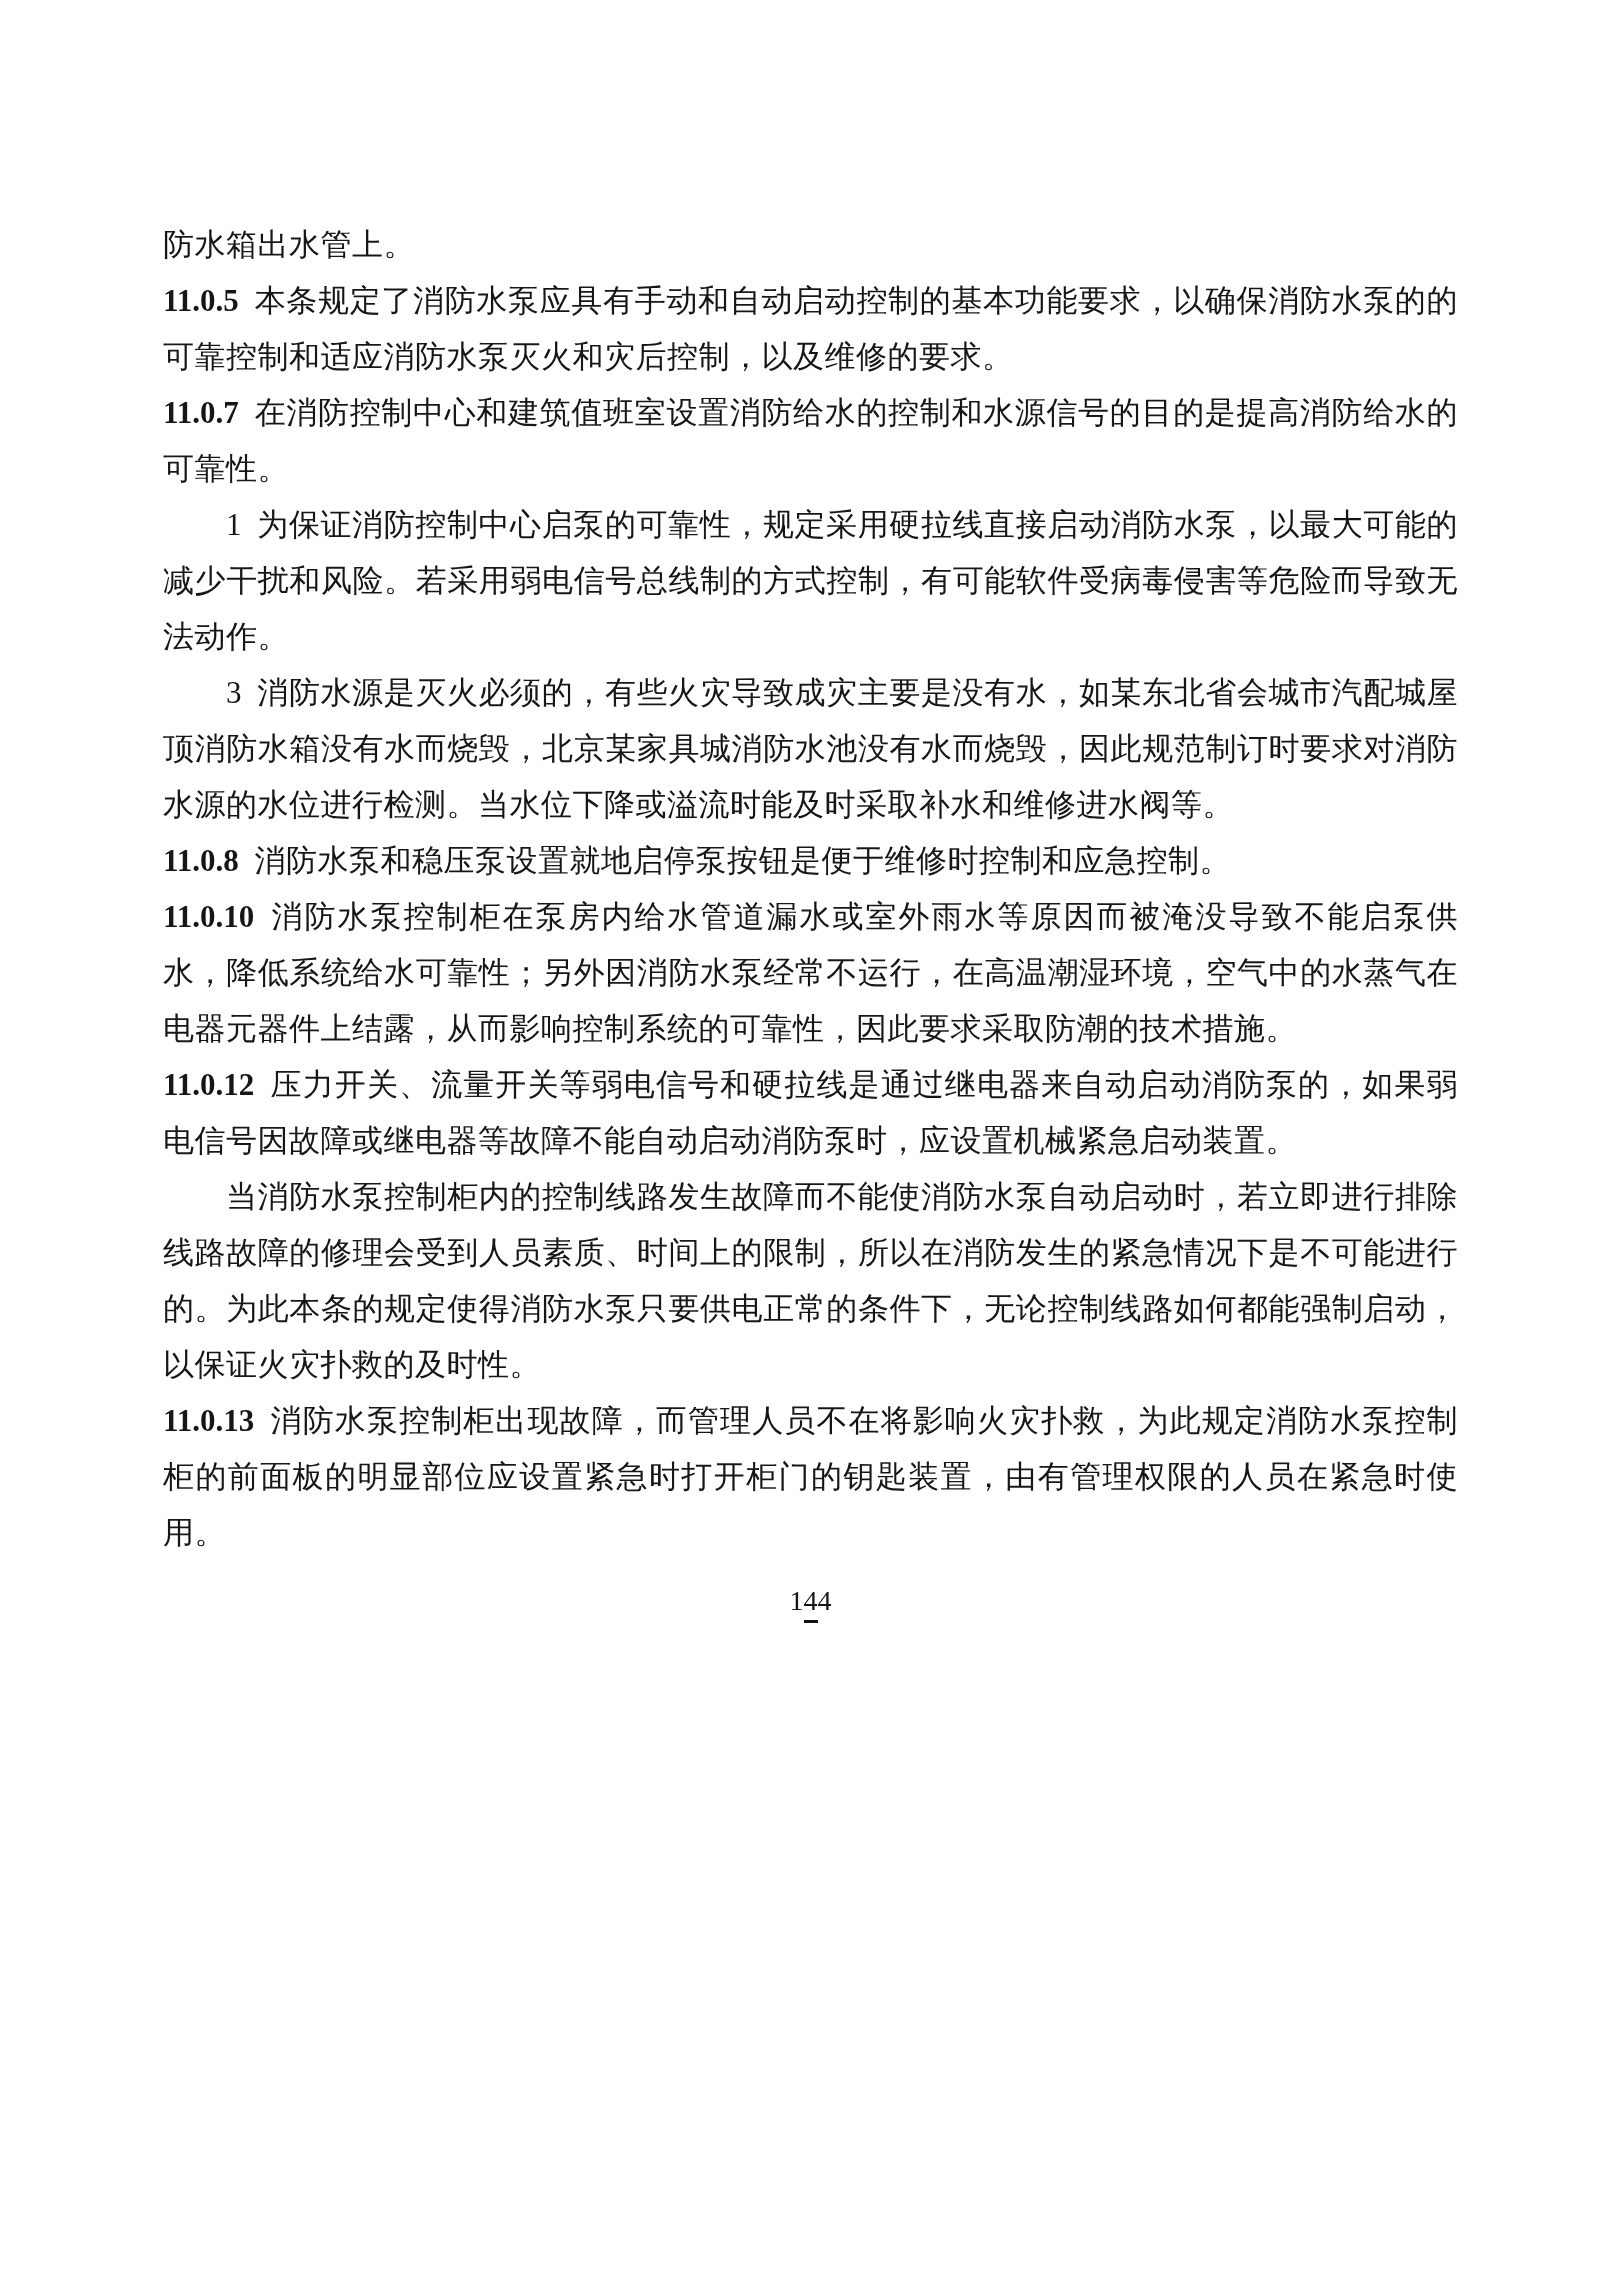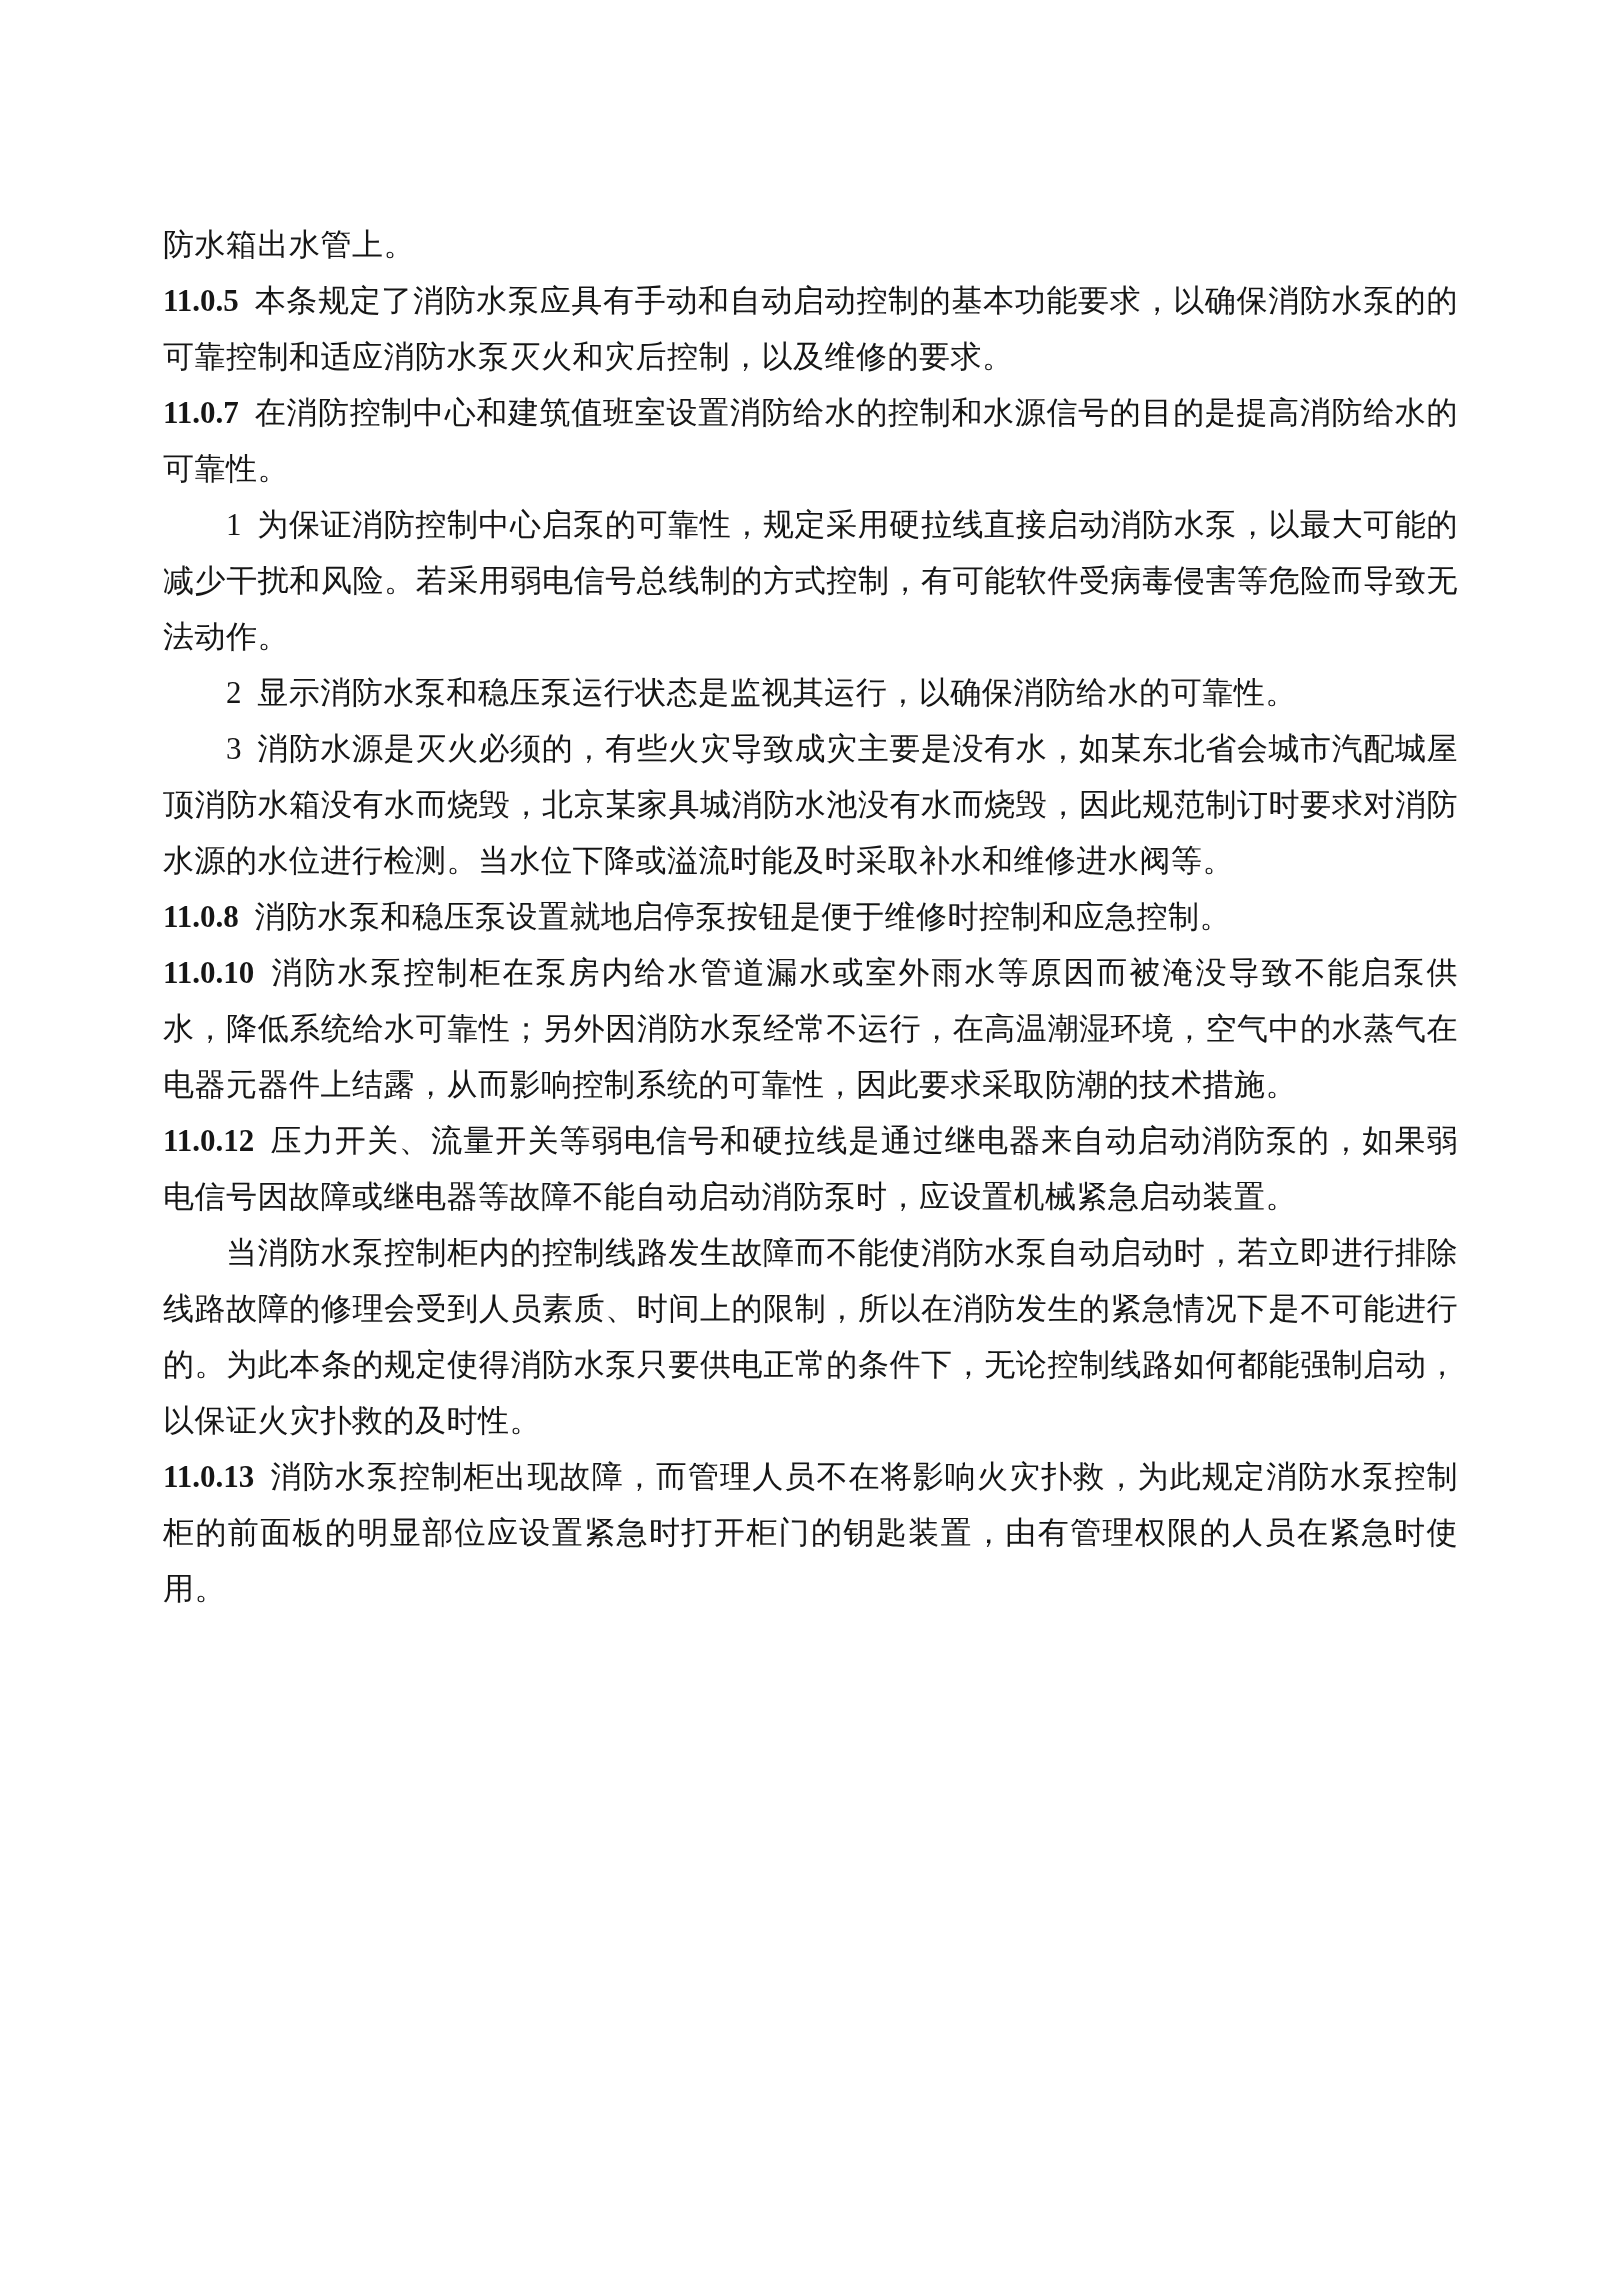--- a/index.html
+++ b/index.html
@@ -66,33 +66,35 @@
   <div class="body-text">
 
     <p class="para"><span>防水箱出水管上。</span></p>
 
     <p class="para"><span class="lead-bold">11.0.5</span><span>本条规定了消防水泵应具有手动和自动启动控制的基本功能要求，以确保消防水泵的的可靠控制和适应消防水泵灭火和灾后控制，以及维修的要求。</span></p>
 
     <p class="para"><span class="lead-bold">11.0.7</span><span>在消防控制中心和建筑值班室设置消防给水的控制和水源信号的目的是提高消防给水的可靠性。</span></p>
 
     <p class="para indent"><span class="lead-num">1</span><span>为保证消防控制中心启泵的可靠性，规定采用硬拉线直接启动消防水泵，以最大可能的减少干扰和风险。若采用弱电信号总线制的方式控制，有可能软件受病毒侵害等危险而导致无法动作。</span></p>
 
-    <p class="para indent"><span class="lead-num">2</span><span>显示消防水泵和稳压泵运行状态是监视其运行，以确保消防给水的可靠性。</span></p>
 
     <p class="para indent"><span class="lead-num">3</span><span>消防水源是灭火必须的，有些火灾导致成灾主要是没有水，如某东北省会城市汽配城屋顶消防水箱没有水而烧毁，北京某家具城消防水池没有水而烧毁，因此规范制订时要求对消防水源的水位进行检测。当水位下降或溢流时能及时采取补水和维修进水阀等。</span></p>
 
     <p class="para"><span class="lead-bold">11.0.8</span><span>消防水泵和稳压泵设置就地启停泵按钮是便于维修时控制和应急控制。</span></p>
 
 
     <p class="para"><span class="lead-bold">11.0.10</span><span>消防水泵控制柜在泵房内给水管道漏水或室外雨水等原因而被淹没导致不能启泵供水，降低系统给水可靠性；另外因消防水泵经常不运行，在高温潮湿环境，空气中的水蒸气在电器元器件上结露，从而影响控制系统的可靠性，因此要求采取防潮的技术措施。</span></p>
 
     <p class="para"><span class="lead-bold">11.0.12</span><span>压力开关、流量开关等弱电信号和硬拉线是通过继电器来自动启动消防泵的，如果弱电信号因故障或继电器等故障不能自动启动消防泵时，应设置机械紧急启动装置。</span></p>
 
     <p class="para indent"><span>当消防水泵控制柜内的控制线路发生故障而不能使消防水泵自动启动时，若立即进行排除线路故障的修理会受到人员素质、时间上的限制，所以在消防发生的紧急情况下是不可能进行的。为此本条的规定使得消防水泵只要供电正常的条件下，无论控制线路如何都能强制启动，以保证火灾扑救的及时性。</span></p>
 
 
     <p class="para"><span class="lead-bold">11.0.13</span><span>消防水泵控制柜出现故障，而管理人员不在将影响火灾扑救，为此规定消防水泵控制柜的前面板的明显部位应设置紧急时打开柜门的钥匙装置，由有管理权限的人员在紧急时使用。</span></p>
 
 
   </div>
 
+  <div class="footer">
+    <span class="digit">1</span><span class="digit marked">4</span><span class="digit">4</span>
+  </div>
 </div>
 
 
 </body></html>

